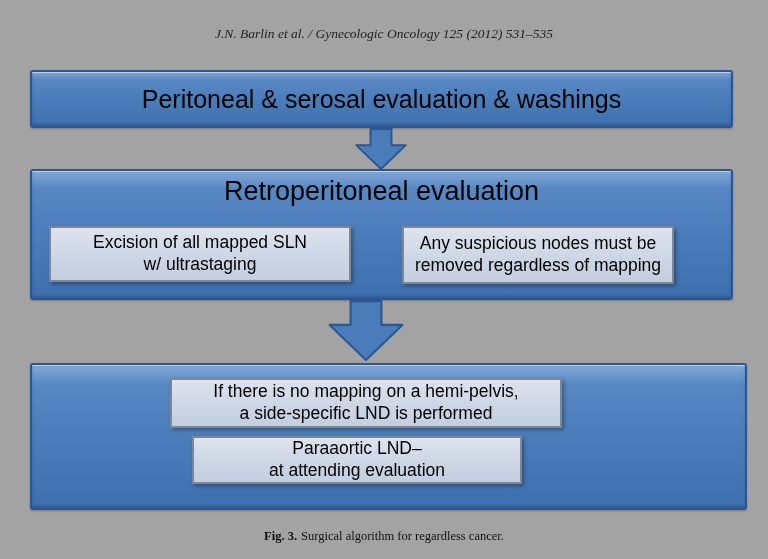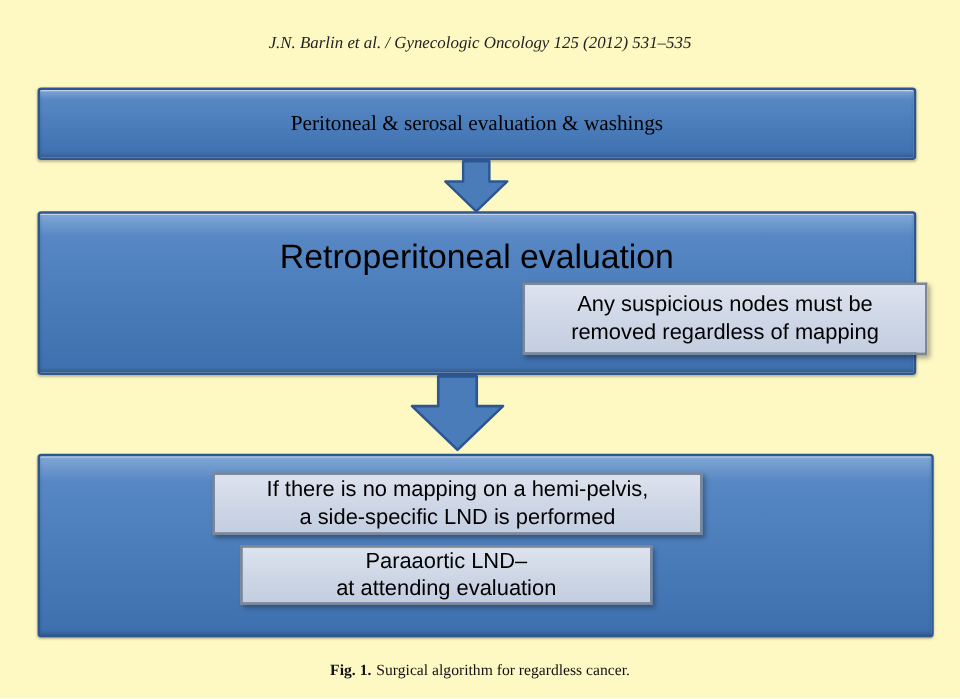--- a/index.html
+++ b/index.html
@@ -1,37 +1,37 @@
 <!DOCTYPE html>
 <html><head>
 <meta charset="utf-8">
 <style>
   html,body{margin:0;padding:0;background:#ffffff;}
   .page{
-    position:relative;width:768px;height:559px;background:#fef9c3;
+    position:relative;width:768px;height:559px;background:#a3a3a3;
     font-family:"Liberation Sans",sans-serif;overflow:hidden;
   }
   .journal-header{
     position:absolute;top:26px;left:0;width:100%;text-align:center;
     font-family:"Liberation Serif",serif;font-style:italic;
     font-size:13.5px;color:#222222;
   }
   .bluebox{
     position:absolute;
     background:linear-gradient(180deg,#82a7d6 0%,#5788c4 14%,#4a7cba 55%,#3e6fae 100%);
     border:2px solid #2d5691;border-radius:3px;
     box-shadow:inset 0 1px 0 rgba(255,255,255,.5), inset 0 -2px 3px rgba(0,0,0,.18), 0 1px 2px rgba(0,0,0,.25);
     box-sizing:border-box;
   }
   .box1-label{
     display:flex;align-items:center;justify-content:center;
-    width:100%;height:100%;font-size:17px;color:#000000;font-family:Liberation Serif, serif;
+    width:100%;height:100%;font-size:25px;color:#000000;
   }
   .box2-title{
-    width:100%;text-align:center;padding-top:19px;
+    width:100%;text-align:center;padding-top:5px;
     font-size:27px;color:#000000;
   }
   .innerbox{
     position:absolute;
     background:linear-gradient(180deg,#dde3ee 0%,#ccd5e5 60%,#c3cee0 100%);
     border:2px solid #7d8795;
     box-shadow:2px 2px 4px rgba(0,0,0,.35);
     display:flex;align-items:center;justify-content:center;
     text-align:center;font-size:17.5px;line-height:1.25;color:#000000;
     white-space:pre-line;box-sizing:border-box;
@@ -53,32 +53,34 @@
   <div class="bluebox" style="left:30px;top:70px;width:703px;height:58px;">
     <div class="box1-label">Peritoneal &amp; serosal evaluation &amp; washings</div>
   </div>
 
   <svg class="arrow" style="left:352px;top:128px;" width="58" height="42" viewBox="0 0 60 44">
     <polygon points="19,1 41,1 41,18 56,18 30,43 4,18 19,18" fill="#4a7cba" stroke="#2d5691" stroke-width="2" stroke-linejoin="round"></polygon>
   </svg>
 
   <div class="bluebox" style="left:30px;top:169px;width:703px;height:131px;">
     <div class="box2-title">Retroperitoneal evaluation</div>
-    <div class="innerbox" style="left:386px;top:55px;width:324px;height:58px;">Any suspicious nodes must be
+    <div class="innerbox" style="left:17px;top:55px;width:302px;height:56px;">Excision of all mapped SLN
+w/ ultrastaging</div>
+    <div class="innerbox" style="left:370px;top:55px;width:272px;height:58px;">Any suspicious nodes must be
 removed regardless of mapping</div>
   </div>
 
   <svg class="arrow" style="left:324px;top:299px;" width="84" height="63" viewBox="0 0 60 44">
     <polygon points="19,1 41,1 41,18 56,18 30,43 4,18 19,18" fill="#4a7cba" stroke="#2d5691" stroke-width="1.5" stroke-linejoin="round"></polygon>
   </svg>
 
   <div class="bluebox" style="left:30px;top:363px;width:717px;height:147px;">
     <div class="innerbox" style="left:138px;top:13px;width:392px;height:50px;">If there is no mapping on a hemi-pelvis,
 a side-specific LND is performed</div>
     <div class="innerbox" style="left:160px;top:71px;width:330px;height:48px;">Paraaortic LND–
 at attending evaluation</div>
   </div>
 
   <div class="figure-caption">
-    <span class="caption-label">Fig. 1.</span><span>Surgical algorithm for regardless cancer.</span>
+    <span class="caption-label">Fig. 3.</span><span>Surgical algorithm for regardless cancer.</span>
   </div>
 
 </div>
 
 </body></html>

